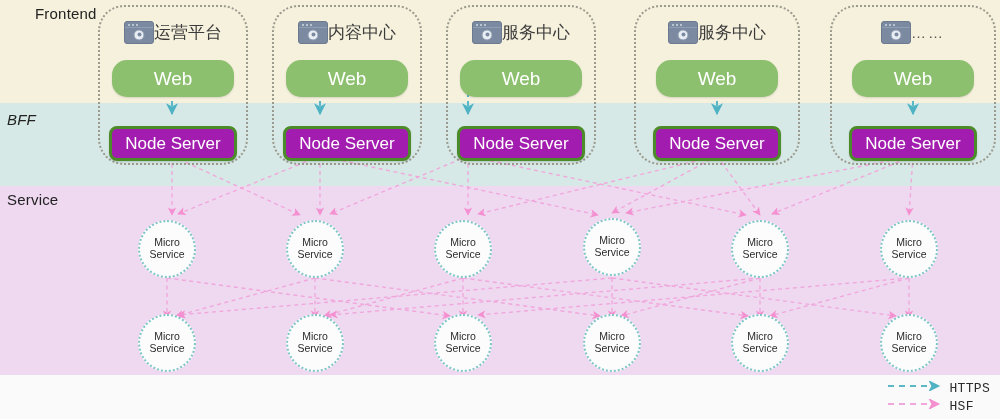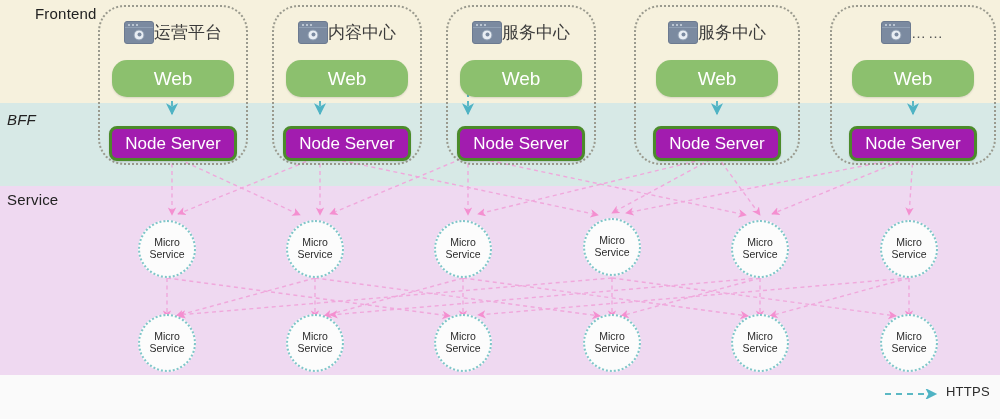--- a/index.html
+++ b/index.html
@@ -105,21 +105,21 @@
     position:absolute;width:58px;height:58px;border-radius:50%;
     background:#fcfcfc;border:2px dotted #7fc6c9;
     box-sizing:border-box;z-index:5;
     display:flex;flex-direction:column;align-items:center;justify-content:center;
     line-height:1.12;color:#2b2b2b;font-size:10.5px;
     font-family:Liberation Sans, sans-serif;
   }
 
   
   #legend{position:absolute;right:10px;top:381px;z-index:9;}
-  .leg-row{display:flex;align-items:flex-end;height:18px;}
+  .leg-row{display:flex;align-items:flex-start;height:18px;font-family:Liberation Mono, monospace;}
   .leg-line{width:62px;height:10px;display:block;}
   .leg-text{font-size:13px;color:#2b2b2b;letter-spacing:.3px;}
 </style>
 </head>
 <body>
 
 <div id="stage">
 
   <div class="band" id="band-frontend"></div>
   <div class="band" id="band-bff"></div>
@@ -325,15 +325,26 @@
       <svg class="leg-line" viewBox="0 0 62 10">
         <defs>
           <marker id="lah-teal" markerWidth="7" markerHeight="7" refX="5.4" refY="3" orient="auto">
             <path d="M0,0 L6,3 L0,6 L1.6,3 Z" fill="#4fb3c4"></path>
           </marker>
         </defs>
         <path d="M1,5 L52,5" stroke="#5bb8c4" stroke-width="2" stroke-dasharray="6,5" fill="none" marker-end="url(#lah-teal)"></path>
       </svg>
       <span class="leg-text">HTTPS</span>
     </div>
+    <div class="leg-row">
+      <svg class="leg-line" viewBox="0 0 62 10">
+        <defs>
+          <marker id="lah-pink" markerWidth="7" markerHeight="7" refX="5.4" refY="3" orient="auto">
+            <path d="M0,0 L6,3 L0,6 L1.6,3 Z" fill="#f48fd0"></path>
+          </marker>
+        </defs>
+        <path d="M1,5 L52,5" stroke="#f0a8dc" stroke-width="2" stroke-dasharray="6,5" fill="none" marker-end="url(#lah-pink)"></path>
+      </svg>
+      <span class="leg-text">HSF</span>
+    </div>
   </div>
 
 </div>
 
 </body></html>

